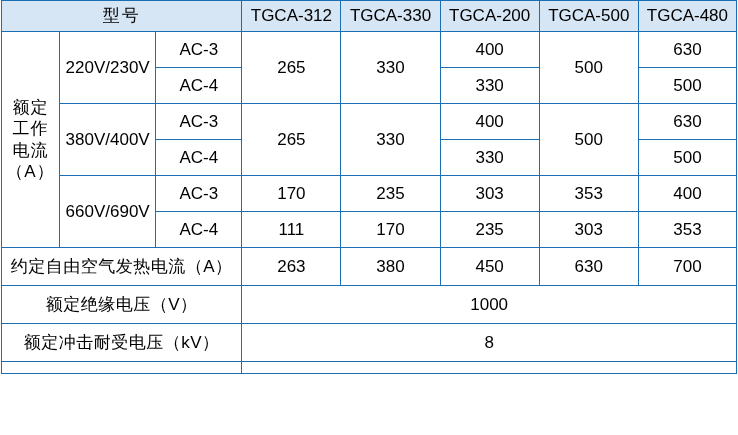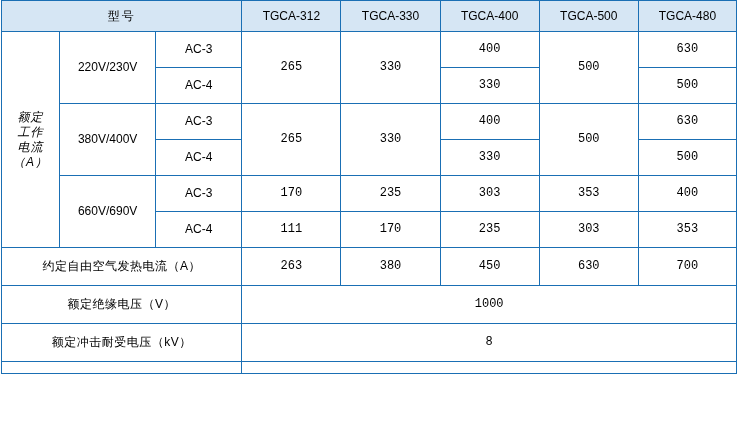--- a/index.html
+++ b/index.html
@@ -16,21 +16,21 @@
   #spec-table {
     border-collapse: collapse;
     width: 736px;
     margin: 0 1px;
     table-layout: fixed;
   }
   #spec-table td, #spec-table th {
     border: 1px solid #1a6fb4;
     text-align: center;
     vertical-align: middle;
-    font-size: 12px;
+    font-size: 17px;
     color: #000000;
     font-weight: normal;
     padding: 0;
     line-height: 1.25;
   }
   .hdr {
     background: #d6e6f4;
     height: 30px;
     font-size: 14px;
   }
@@ -38,31 +38,29 @@
     font-size: 15px;
     letter-spacing: 2px;
   }
   .rowh {
     height: 36px;
   }
   .label-vert {
     font-size: 13px;
     letter-spacing: 1px;
     line-height: 1.55;
-    font-style: italic;
   }
   .volt-cell {
     font-size: 13px;
   }
   .ac-cell {
     font-size: 13px;
   }
   .val {
     font-size: 13px;
-    font-family: Liberation Mono, monospace;
   }
   .wide-label {
     font-size: 13px;
     letter-spacing: 0.5px;
   }
   .tall-row {
     height: 38px;
   }
   .bottom-strip {
     height: 12px;
@@ -80,21 +78,21 @@
     <col style="width:99px">
     <col style="width:99px">
     <col style="width:99px">
     <col style="width:98px">
   </colgroup>
   <thead>
     <tr class="hdr">
       <th colspan="3" class="hdr hdr-model">型号</th>
       <th class="hdr">TGCA-312</th>
       <th class="hdr">TGCA-330</th>
-      <th class="hdr">TGCA-400</th>
+      <th class="hdr">TGCA-200</th>
       <th class="hdr">TGCA-500</th>
       <th class="hdr">TGCA-480</th>
     </tr>
   </thead>
   <tbody>
 
     <tr class="rowh">
       <td rowspan="6" class="label-vert">
         <div>额定</div>
         <div>工作</div>

